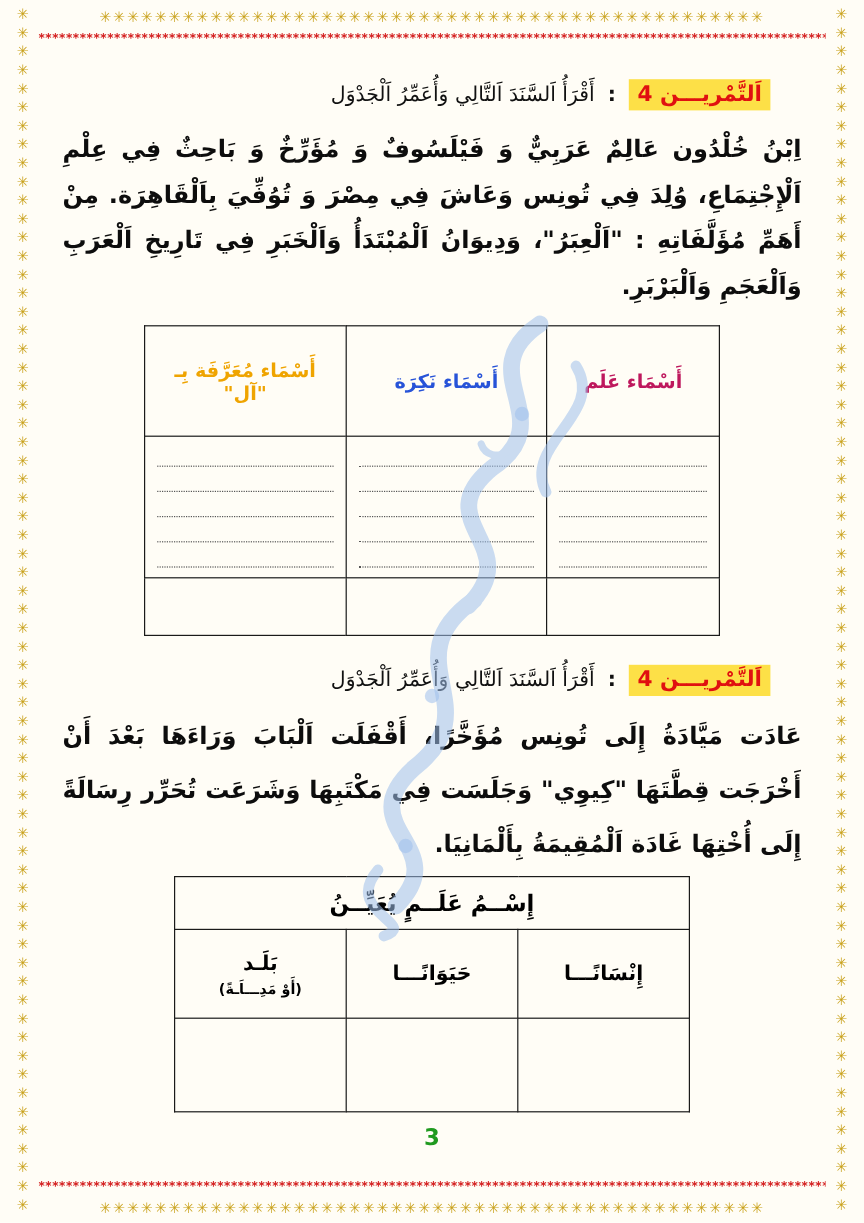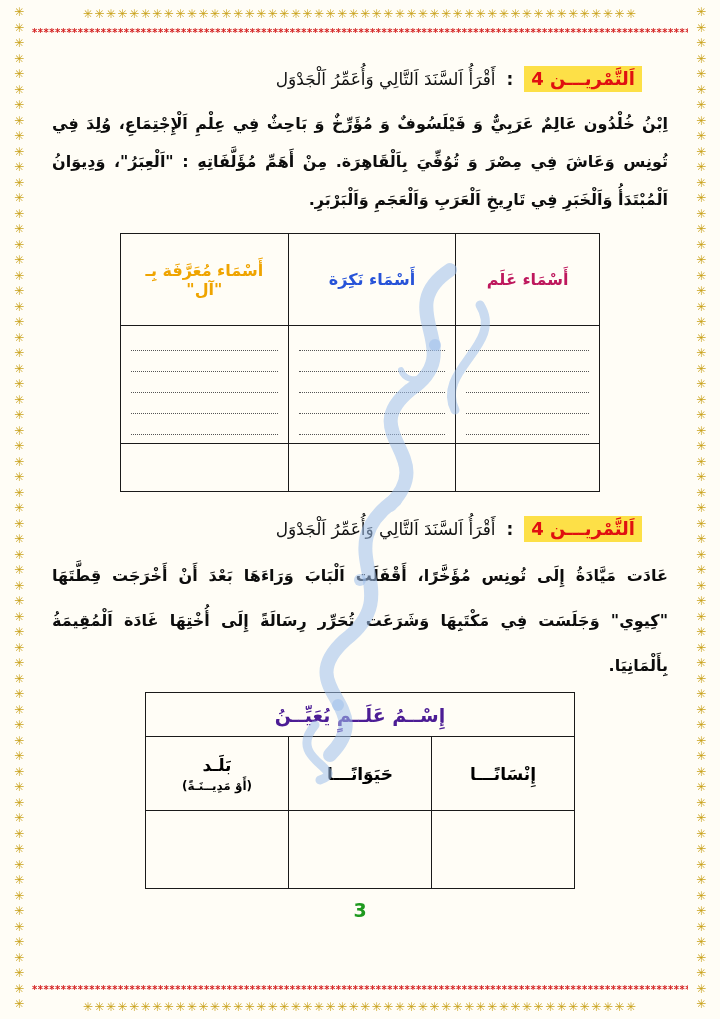--- a/index.html
+++ b/index.html
@@ -51,21 +51,21 @@
     font-size:17px; font-weight:bold; color:#111;
   }
   .ex-label {
     background:#fde047; color:#e01010; font-size:18px; font-weight:bold;
     padding:2px 7px 3px 7px;
   }
   .ex-colon { margin:0 5px; font-weight:bold; }
   .ex-instr { font-weight:normal; }
 
   .para {
-    font-size:16px; font-weight:bold; text-align:justify;
+    font-size:20px; font-weight:bold; text-align:justify;
     color:#0d0d0d;
   }
   .para1 { margin-top:16px; line-height:38px; }
   .para2 { margin-top:14px; line-height:45px; }
 
   table { border-collapse:collapse; margin:0 auto; background:transparent; }
   th, td { border:1.5px solid #1a1a1a; }
 
   .t1 { width:480px; margin-top:14px; }
   .t1 th { height:92px; vertical-align:middle; text-align:center;
@@ -171,28 +171,28 @@
       <span class="ex-label">اَلتَّمْريـــن 4</span>
       <span class="ex-colon">:</span>
       <span class="ex-instr">أَقْرَأُ اَلسَّنَدَ اَلتَّالِي وَأُعَمِّرُ اَلْجَدْوَل</span>
     </div>
 
     <p class="para para2">عَادَت مَيَّادَةُ إِلَى تُونِس مُؤَخَّرًا، أَقْفَلَت اَلْبَابَ وَرَاءَهَا بَعْدَ أَنْ أَخْرَجَت قِطَّتَهَا "كِيوِي" وَجَلَسَت فِي مَكْتَبِهَا وَشَرَعَت تُحَرِّر رِسَالَةً إِلَى أُخْتِهَا غَادَة اَلْمُقِيمَةُ بِأَلْمَانِيَا.</p>
 
     <table class="t2">
       <tbody>
         <tr>
-          <td colspan="3" class="t2-title" style="color: #4c1d95;">إِسْــمُ عَلَــمٍ يُعَيِّــنُ</td>
+          <td colspan="3" class="t2-title" style="color: #000000;">إِسْــمُ عَلَــمٍ يُعَيِّــنُ</td>
         </tr>
         <tr>
           <th>إِنْسَانًـــا</th>
           <th>حَيَوَانًـــا</th>
           <th>
             <div>بَلَـد</div>
-            <div class="sub">(أَوْ مَدِيــنَـةً)</div>
+            <div class="sub">(أَوْ مَدِـــاَـةً)</div>
           </th>
         </tr>
         <tr class="empty-row2">
           <td></td>
           <td></td>
           <td></td>
         </tr>
       </tbody>
     </table>
 

